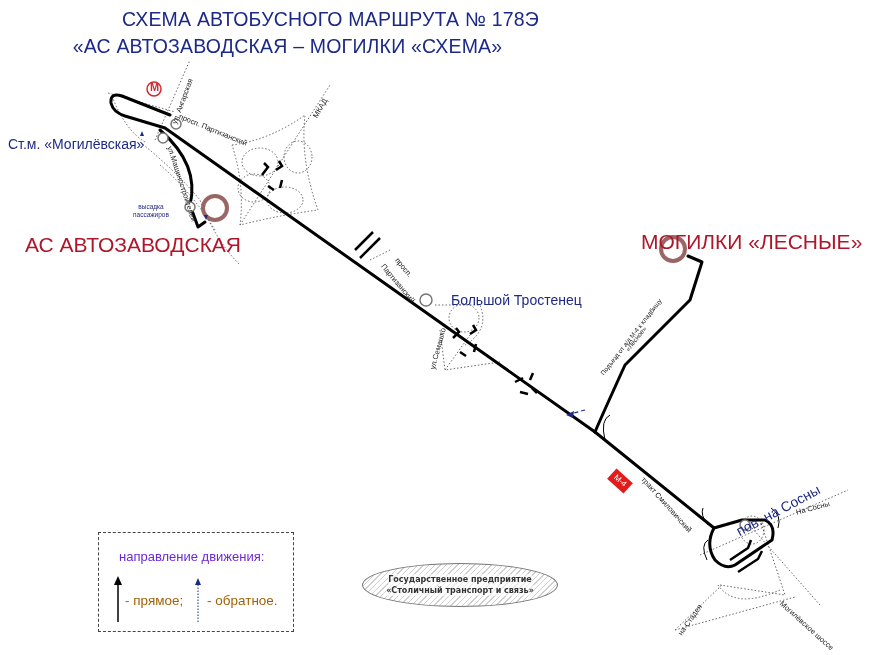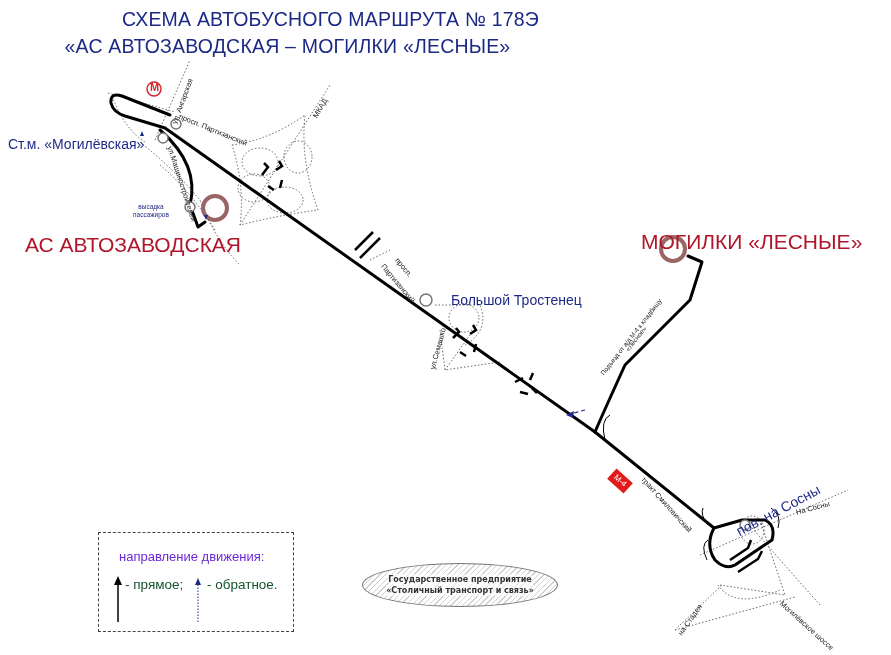--- a/index.html
+++ b/index.html
@@ -8,34 +8,34 @@
   .t1 { top: 8px; margin-left: 43px; }
   .t2 { top: 35px; }
   svg { position: absolute; left: 0; top: 0; }
   .lbl { position: absolute; white-space: nowrap; }
   .terminal { color: #b0162a; font-size: 21px; }
   .stop { color: #1f2a86; font-size: 14px; }
   .tiny { color: #222; font-size: 7.5px; transform-origin: 0 0; }
   .tinyblue { color: #1f2a86; font-size: 6.5px; text-align: center; line-height: 8px; }
   .legend { position: absolute; left: 98px; top: 532px; width: 196px; height: 100px; border: 1.5px dashed #444; box-sizing: border-box; }
   .legend-title { position: absolute; left: 20px; top: 16px; font-size: 13px; color: #6d28d9; }
-  .legend-item { position: absolute; top: 44px; font-size: 13.5px; color: #14532d; }
+  .legend-item { position: absolute; top: 60px; font-size: 13.5px; color: #a16207; }
   .org { position: absolute; left: 362px; top: 563px; width: 194px; height: 42px; border-radius: 50%; border: 1px solid #777;
          background: repeating-linear-gradient(135deg, #fff 0 3px, #cfcfcf 3px 4px);
          display: flex; flex-direction: column; align-items: center; justify-content: center; }
   .org span { font-family: "DejaVu Sans", sans-serif; font-size: 8px; font-weight: bold; color: #333; background: rgba(255,255,255,0.6); line-height: 11px; }
   .m4 { position: absolute; left: 609px; top: 474px; width: 22px; height: 14px; background: #e21b1b; color: #fff; font-size: 8px; text-align: center; line-height: 14px; transform: rotate(42deg); }
 </style>
 </head>
 <body>
 
 <div id="canvas">
 
   <div class="title t1">СХЕМА АВТОБУСНОГО МАРШРУТА № 178Э</div>
-  <div class="title t2">«АС АВТОЗАВОДСКАЯ – МОГИЛКИ «ЛЕСНЫЕ»</div>
+  <div class="title t2">«АС АВТОЗАВОДСКАЯ – МОГИЛКИ «СХЕМА»</div>
 
   <svg width="891" height="655" viewBox="0 0 891 655">
 
     <g fill="none" stroke="#555" stroke-width="0.9" stroke-dasharray="1.5 2">
 
       <path d="M108 93 Q150 105 175 112"></path>
       <path d="M112 96 Q125 130 145 142"></path>
       <path d="M140 142 Q175 170 200 200 Q215 240 240 265"></path>
       <path d="M160 165 Q190 190 215 230"></path>
       <line x1="155" y1="140" x2="190" y2="60"></line>

